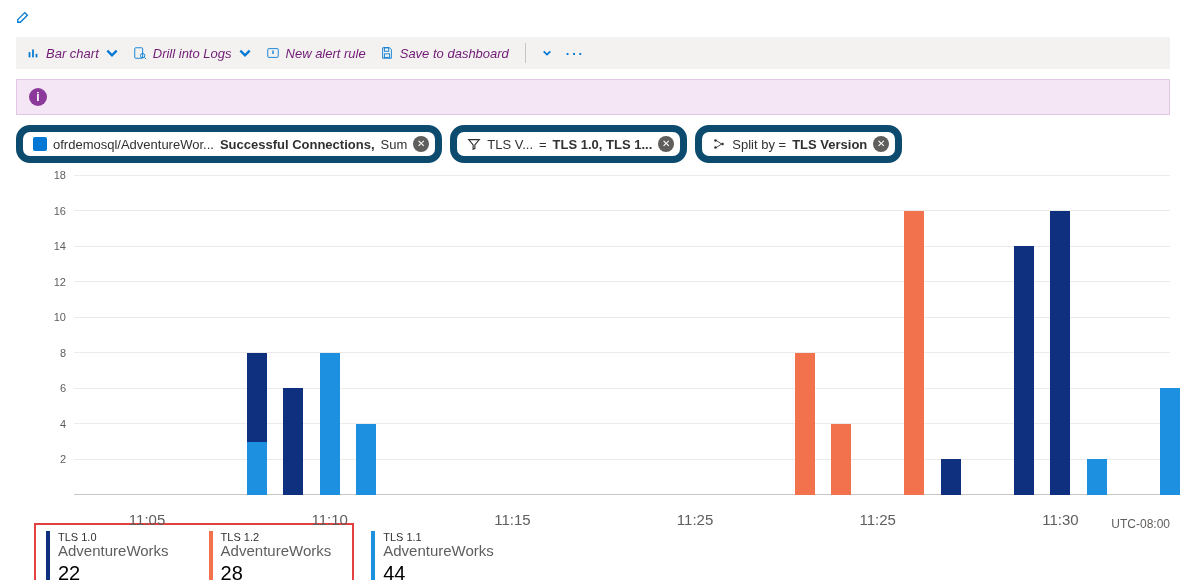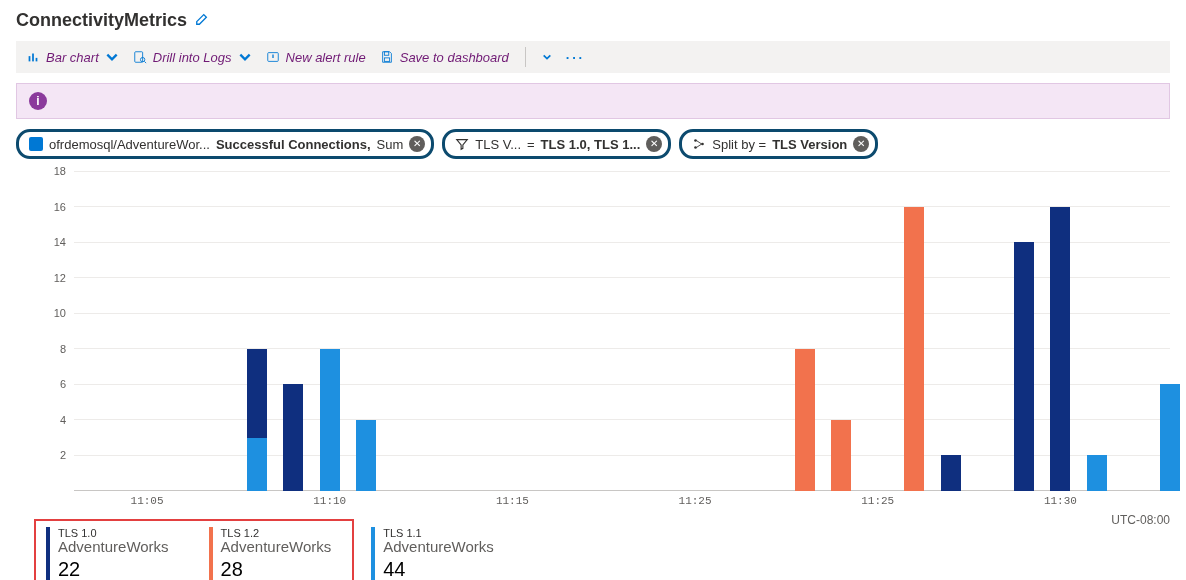--- a/index.html
+++ b/index.html
@@ -32,53 +32,52 @@
     padding: 8px 12px; display:flex; align-items:center; gap:10px;
     font-size: 13px; color:#323130; margin-bottom:10px;
   }
   .info-icon {
     width:18px;height:18px;border-radius:50%;background:#8b3a9c;color:#fff;
     display:flex;align-items:center;justify-content:center;font-weight:bold;font-size:12px;
     flex-shrink:0;
   }
   .pill-row { display:flex; gap:8px; margin-bottom:12px; flex-wrap:wrap; }
   .pill {
-    border:3px solid #0c4a6e; border-radius:14px; padding:4px 6px 4px 10px;
+    border:7px solid #0c4a6e; border-radius:14px; padding:4px 6px 4px 10px;
     display:flex;align-items:center;gap:6px;font-size:13px;background:#fff;
   }
   .pill .close { width:16px;height:16px;border-radius:50%;background:#605e5c;color:#fff;
     display:flex;align-items:center;justify-content:center;font-size:10px;line-height:1;cursor:pointer;}
   .pill svg { width:14px;height:14px; }
   .pill .sq-icon{width:14px;height:14px;background:#0078d4;border-radius:2px;display:inline-block;}
   .pill b { font-weight:600; }
   .chart-area { position:relative; height:340px; margin-left:30px; }
   .y-axis { position:absolute; left:0; top:0; bottom:20px; width:24px; }
   .y-tick { position:absolute; right:4px; font-size:11px; color:#605e5c; transform: translateY(-50%);}
   .grid-wrap { position:absolute; left:28px; right:0; top:0; bottom:20px; border-bottom:1px solid #c8c6c4;}
   .grid-line { position:absolute; left:0; right:0; border-top:1px solid #edebe9; }
   .bars { position:absolute; left:28px; right:0; top:0; bottom:20px; }
   .bar { position:absolute; bottom:0; }
   .x-axis { position:absolute; left:28px; right:0; bottom:0; height:18px; }
-  .x-tick { position:absolute; font-size:11px; color:#605e5c; transform:translateX(-50%); top:2px;font-family:Liberation Mono, monospace;}
+  .x-tick { position:absolute; font-size:15px; color:#605e5c; transform:translateX(-50%); top:14px;}
   .x-tz { position:absolute; right:0; font-size:12px; color:#605e5c; top:20px; }
   .legend-wrap {
     border:2px solid #e34040; padding:6px 10px 2px 10px;
     display:flex; gap:40px; width:320px; margin-left:18px; margin-top:8px;
   }
   .legend-item { display:flex; gap:8px; }
   .legend-swatch { width:4px; align-self:stretch;}
   .legend-lines .l1{font-size:11px;color:#323130;line-height:1.1;}
   .legend-lines .l2{font-size:15px;color:#605e5c;line-height:1.1;}
   .legend-lines .val{font-size:20px;font-weight:400;color:#000;line-height:1.1;margin-top:2px;}
 </style>
 </head>
 <body>
 
 <div class="header-row">
-  <span class="page-title">ConnectivityMetrics</span>
   <span class="edit-icon">
     <svg viewBox="0 0 16 16">
         <path d="M2 11 L10 3 L13 6 L5 14 L2 14 Z" stroke="#0078d4" stroke-width="1.5" fill="none"></path>
       </svg>
   </span>
 </div>
 
 <div class="toolbar">
   <div class="toolbar-right">
     <div class="tb-btn primary">

